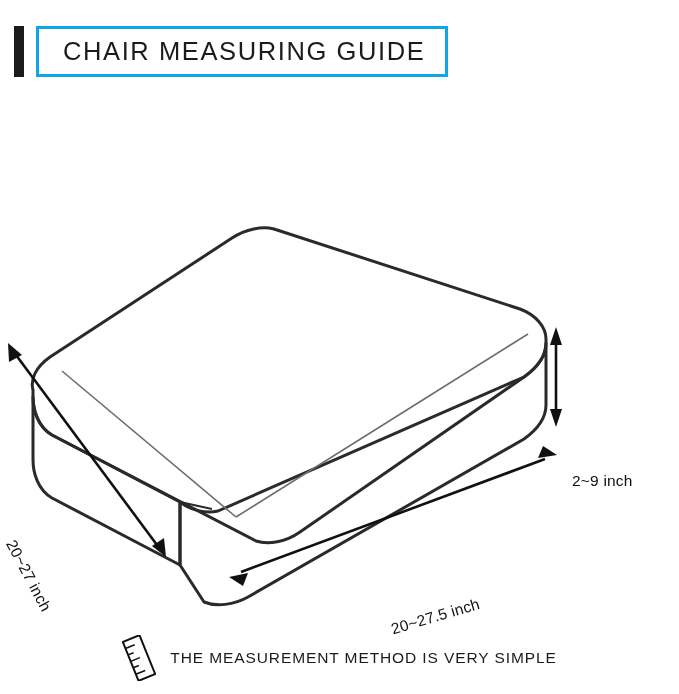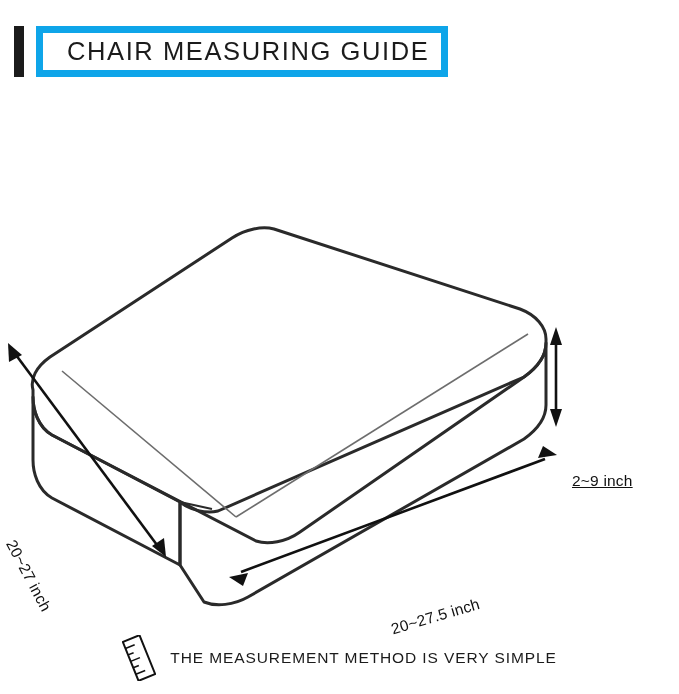--- a/index.html
+++ b/index.html
@@ -39,21 +39,21 @@
     width: 10px;
     height: 51px;
     background: #1b1b1b;
   }
   #title-box {
     position: absolute;
     left: 36px;
     top: 26px;
     width: 412px;
     height: 51px;
-    border: 7px solid #0ea5e9;
+    border: 3px solid #0ea5e9;
     box-sizing: border-box;
     display: flex;
     align-items: center;
   }
   #title-text {
     padding-left: 24px;
     font-size: 25.5px;
     letter-spacing: 1.6px;
     color: #1b1b1b;
     font-weight: 400;
@@ -89,21 +89,20 @@
   .dim-label {
     position: absolute;
     font-size: 15.5px;
     color: #111111;
     white-space: nowrap;
     letter-spacing: 0.2px;
   }
   #label-height {
     left: 572px;
     top: 367px;
-    text-decoration: underline;
   }
   #label-width {
     left: 389px;
     top: 516px;
     transform: rotate(-16.5deg);
     transform-origin: left top;
   }
   #label-depth {
     left: 18px;
     top: 432px;

